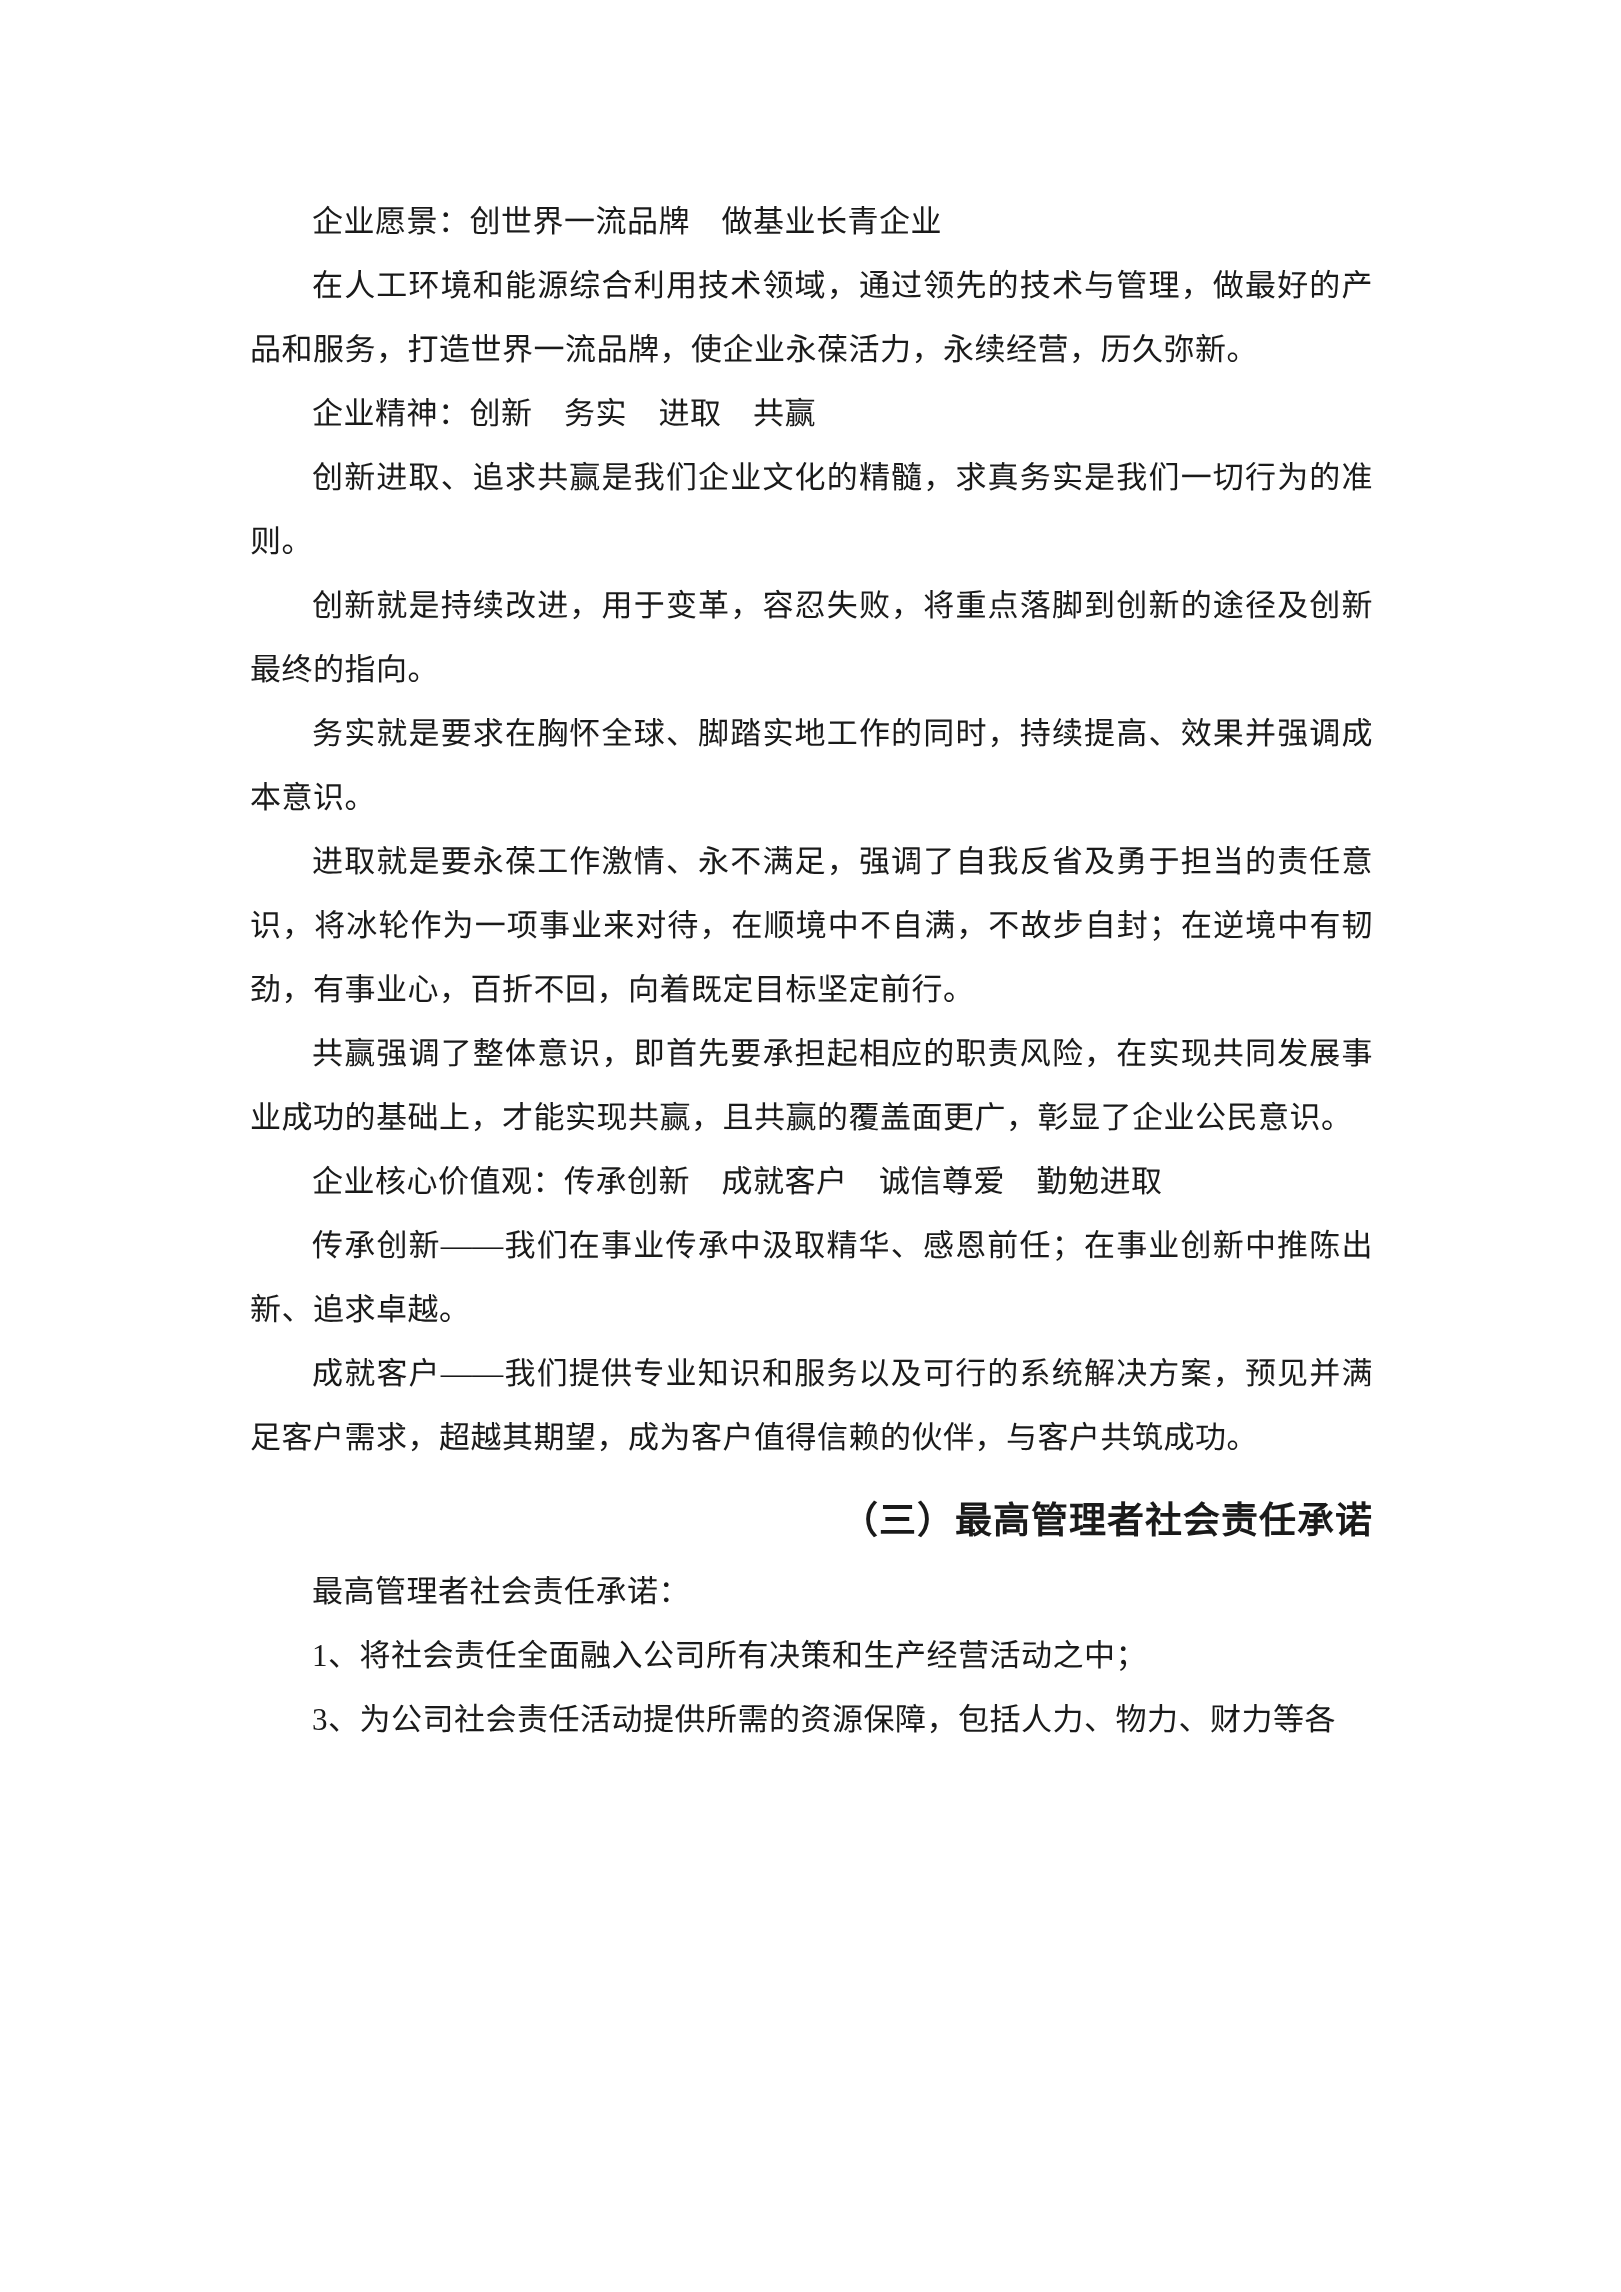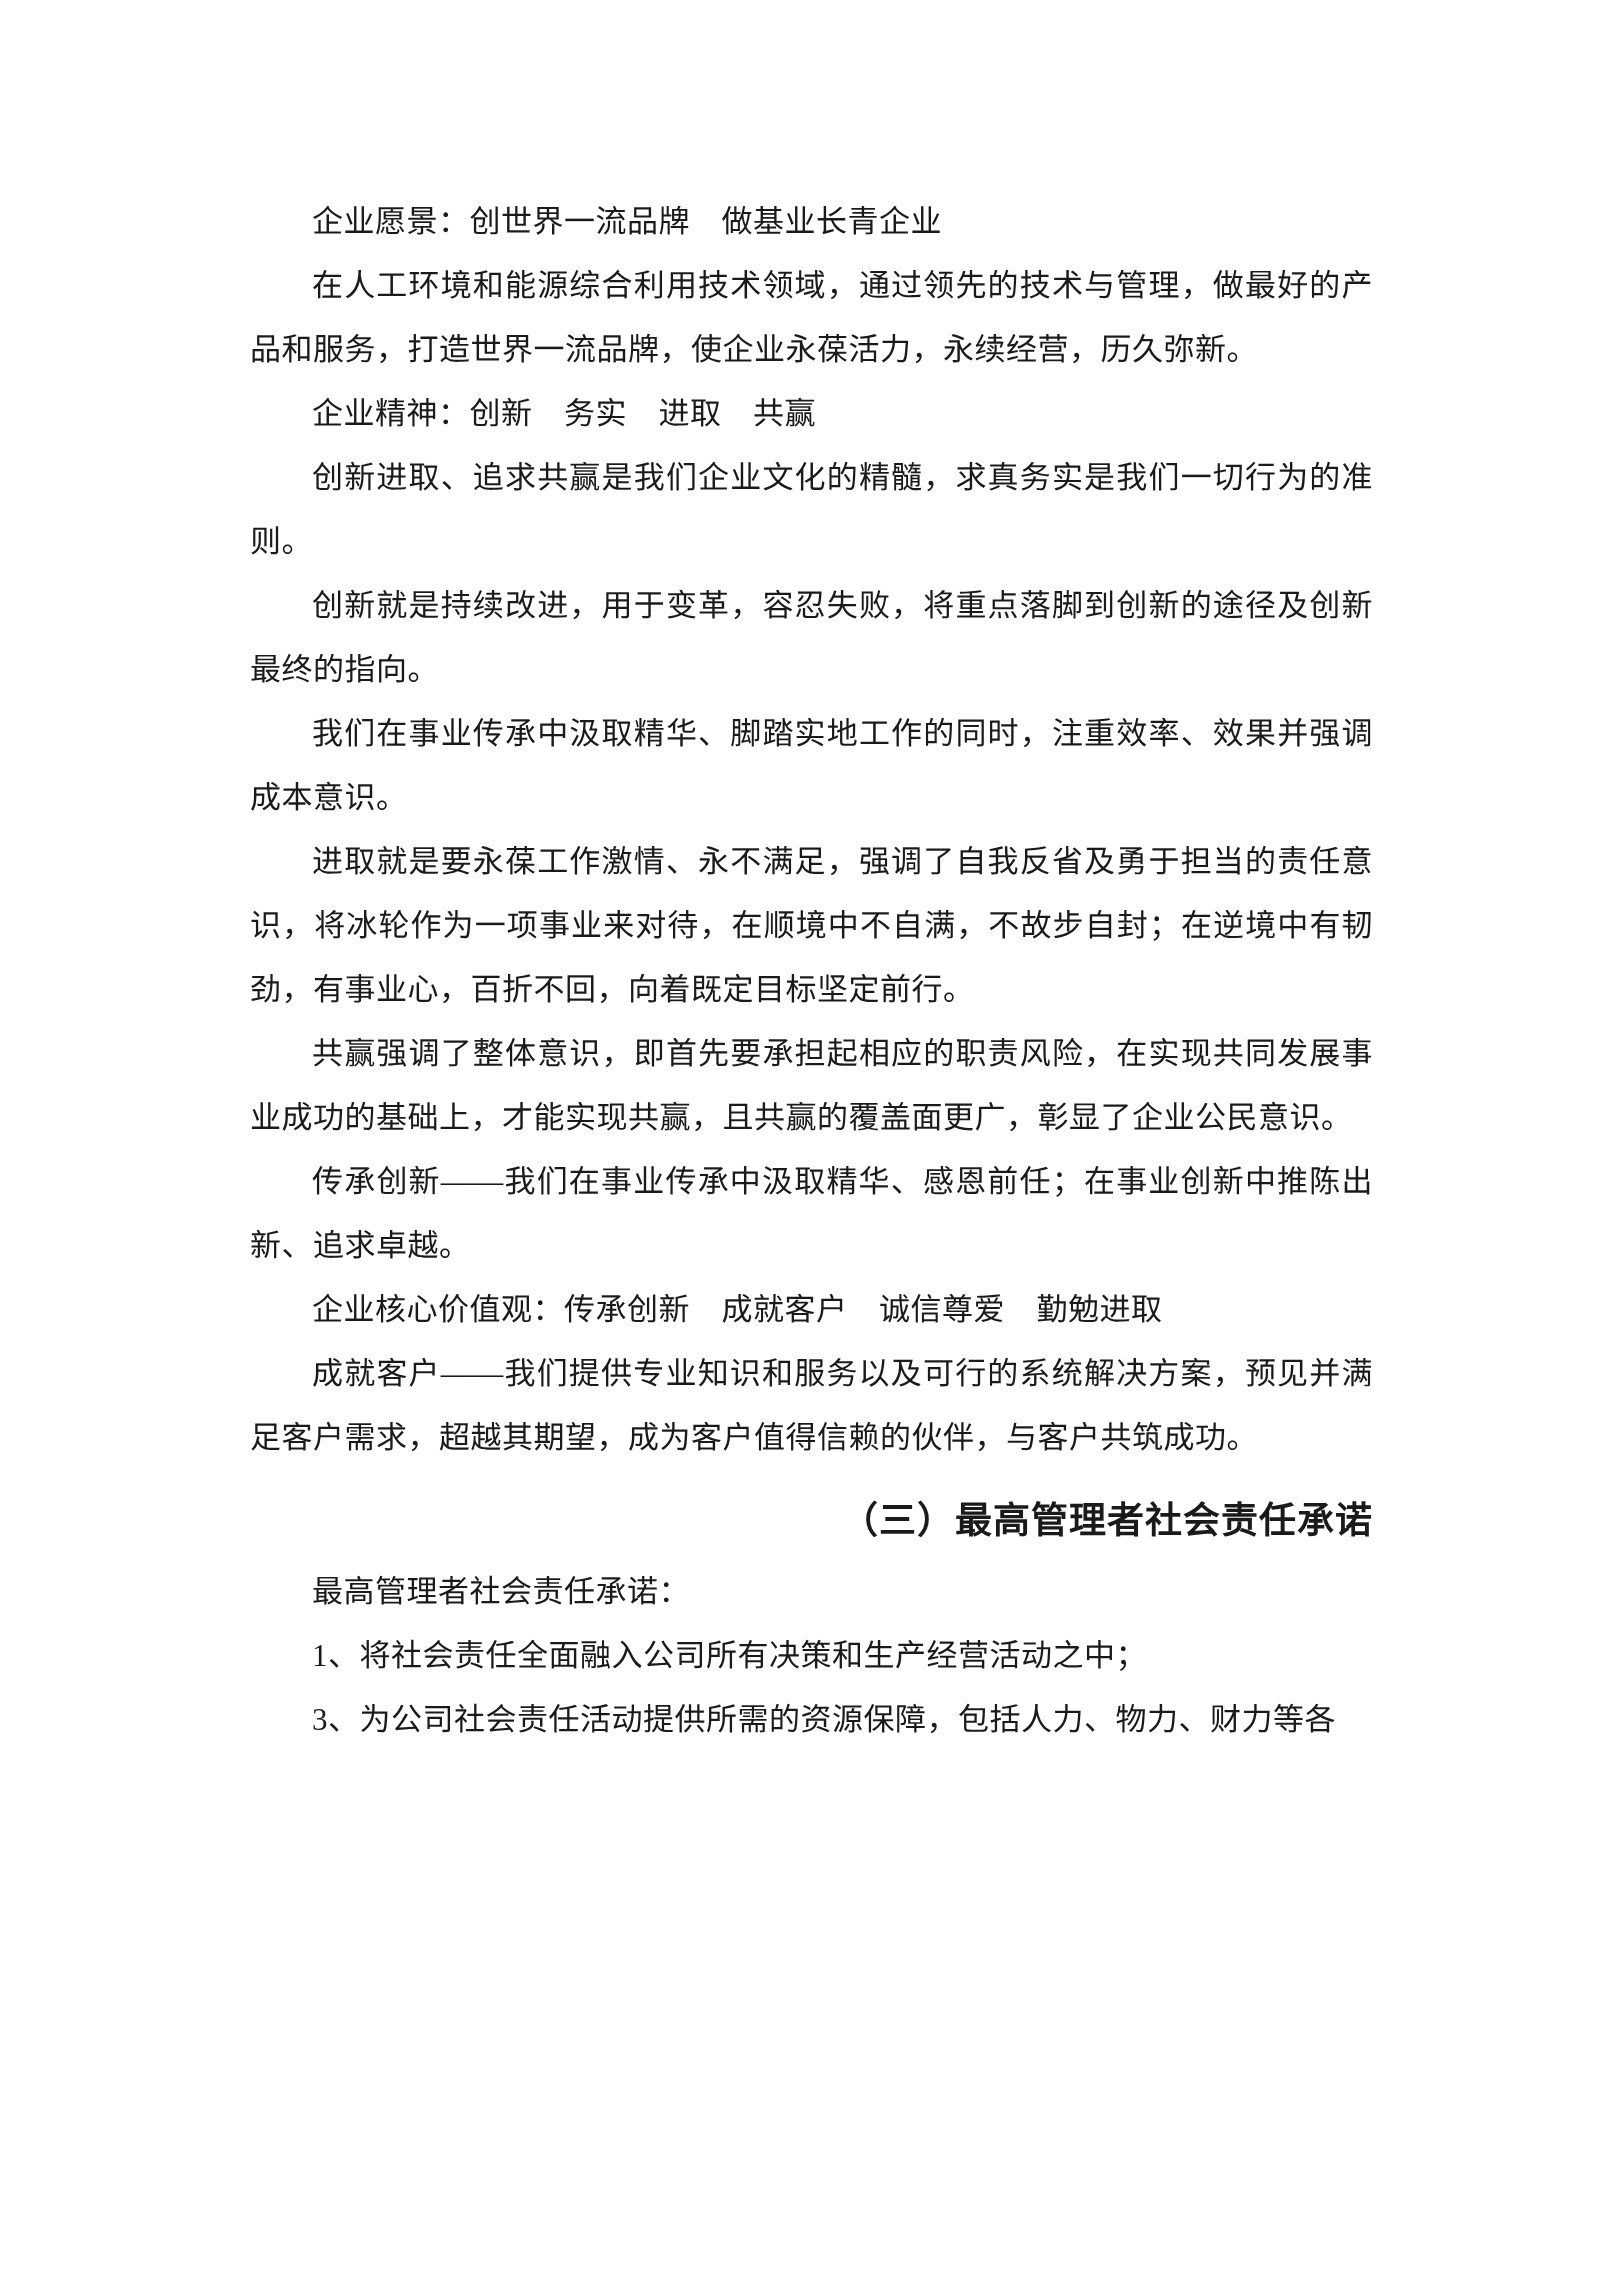--- a/index.html
+++ b/index.html
@@ -54,25 +54,25 @@
 </head>
 <body>
 
 <div class="page">
   <div class="content">
     <p class="para">企业愿景：创世界一流品牌　做基业长青企业</p>
     <p class="para">在人工环境和能源综合利用技术领域，通过领先的技术与管理，做最好的产品和服务，打造世界一流品牌，使企业永葆活力，永续经营，历久弥新。</p>
     <p class="para">企业精神：创新　务实　进取　共赢</p>
     <p class="para">创新进取、追求共赢是我们企业文化的精髓，求真务实是我们一切行为的准则。</p>
     <p class="para">创新就是持续改进，用于变革，容忍失败，将重点落脚到创新的途径及创新最终的指向。</p>
-    <p class="para">我们在事业传承中汲取精华、脚踏实地工作的同时，注重效率、效果并强调成本意识。</p>
+    <p class="para">务实就是要求在胸怀全球、脚踏实地工作的同时，持续提高、效果并强调成本意识。</p>
     <p class="para">进取就是要永葆工作激情、永不满足，强调了自我反省及勇于担当的责任意识，将冰轮作为一项事业来对待，在顺境中不自满，不故步自封；在逆境中有韧劲，有事业心，百折不回，向着既定目标坚定前行。</p>
     <p class="para">共赢强调了整体意识，即首先要承担起相应的职责风险，在实现共同发展事业成功的基础上，才能实现共赢，且共赢的覆盖面更广，彰显了企业公民意识。</p>
+    <p class="para">企业核心价值观：传承创新　成就客户　诚信尊爱　勤勉进取</p>
     <p class="para">传承创新——我们在事业传承中汲取精华、感恩前任；在事业创新中推陈出新、追求卓越。</p>
-    <p class="para">企业核心价值观：传承创新　成就客户　诚信尊爱　勤勉进取</p>
     <p class="para">成就客户——我们提供专业知识和服务以及可行的系统解决方案，预见并满足客户需求，超越其期望，成为客户值得信赖的伙伴，与客户共筑成功。</p>
     <h2 class="heading">（三）最高管理者社会责任承诺</h2>
     <p class="para">最高管理者社会责任承诺：</p>
     <p class="para">1、将社会责任全面融入公司所有决策和生产经营活动之中；</p>
     <p class="para">3、为公司社会责任活动提供所需的资源保障，包括人力、物力、财力等各</p>
   </div>
   <div class="page-number">3</div>
 </div>
 
 

